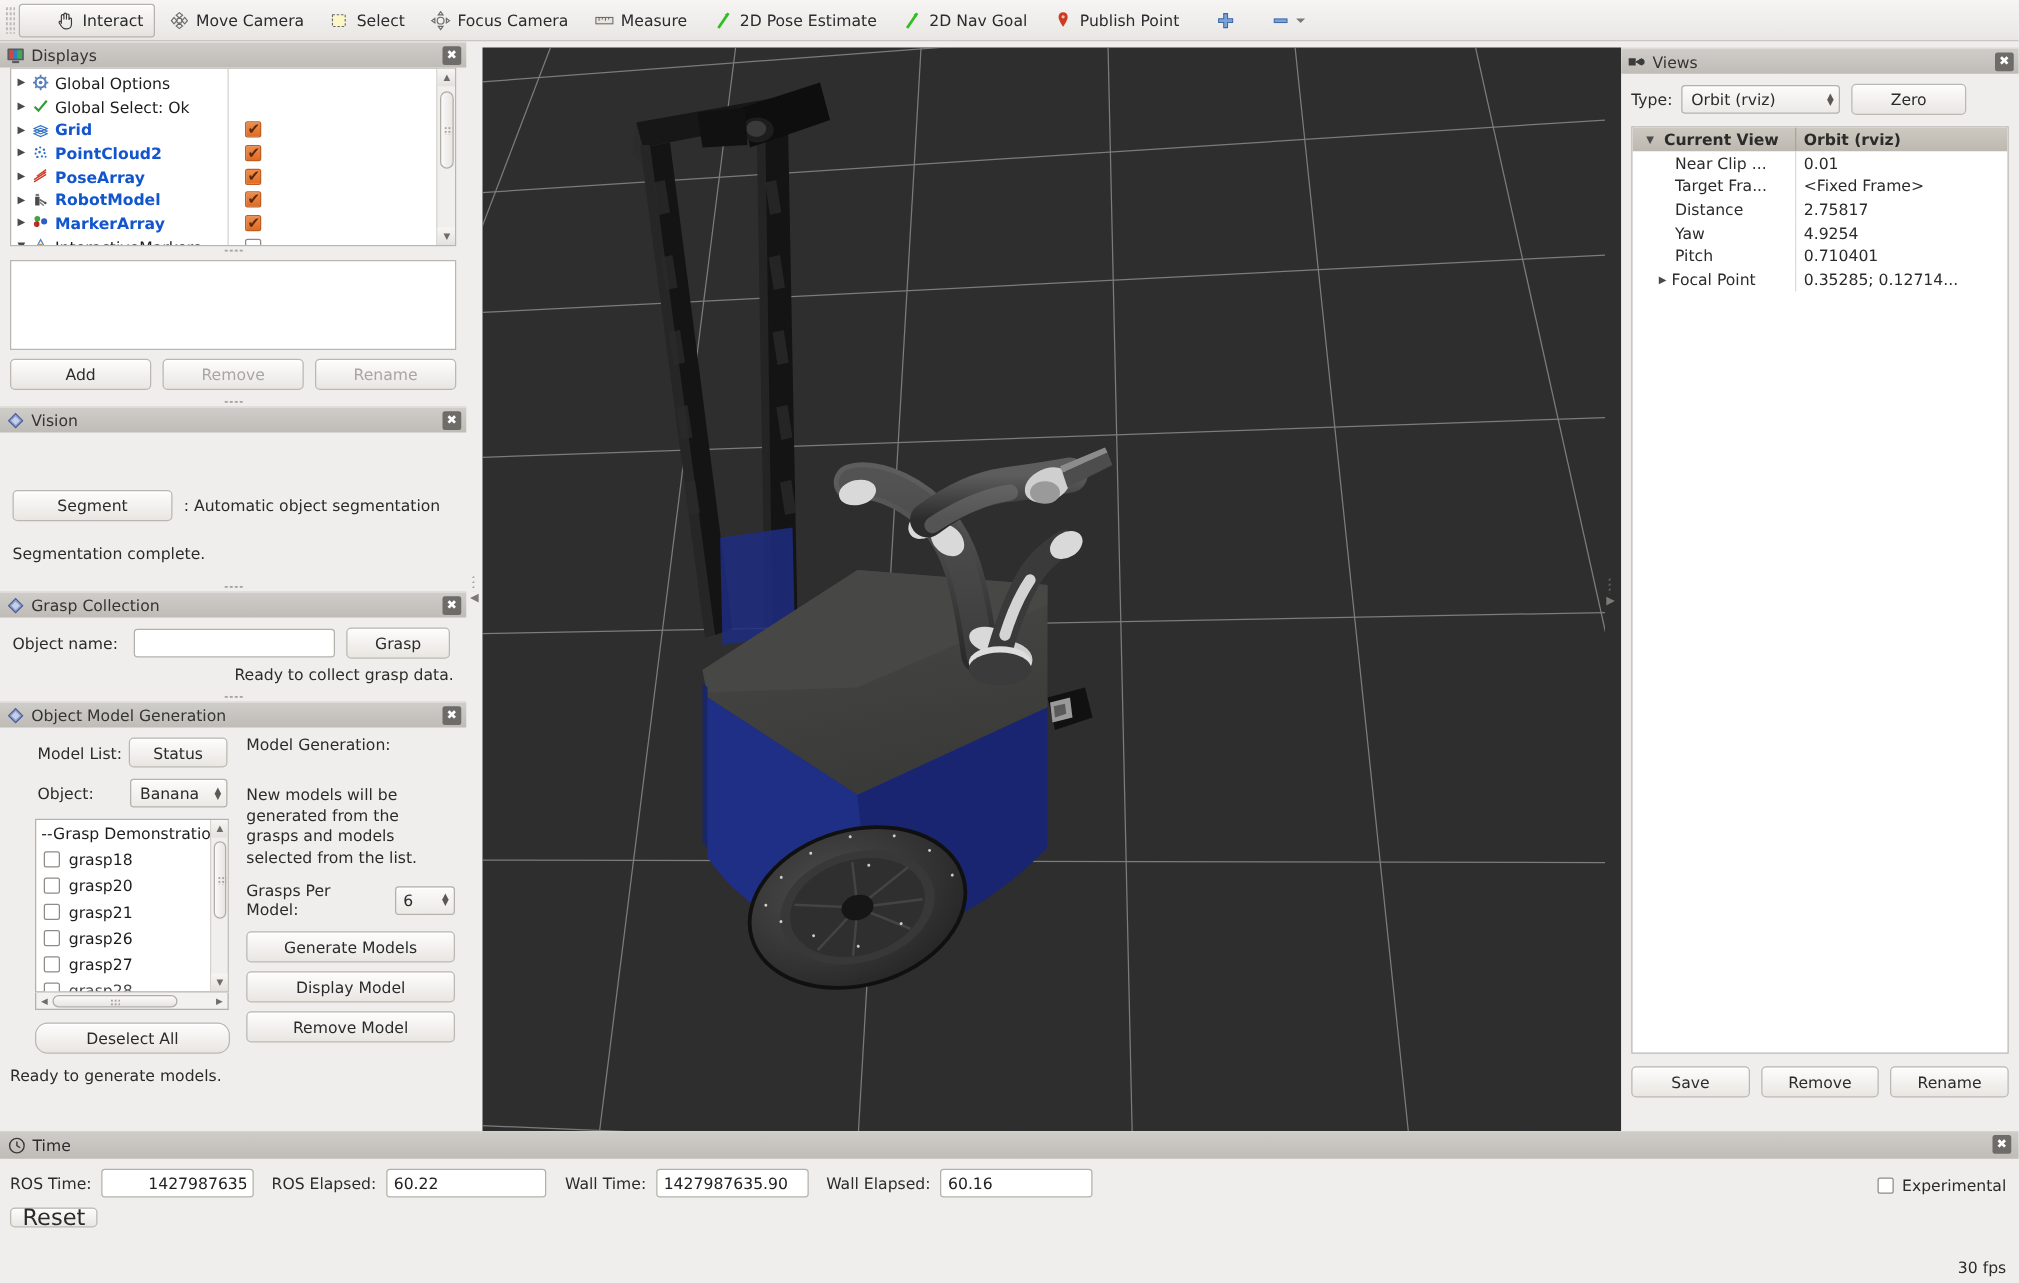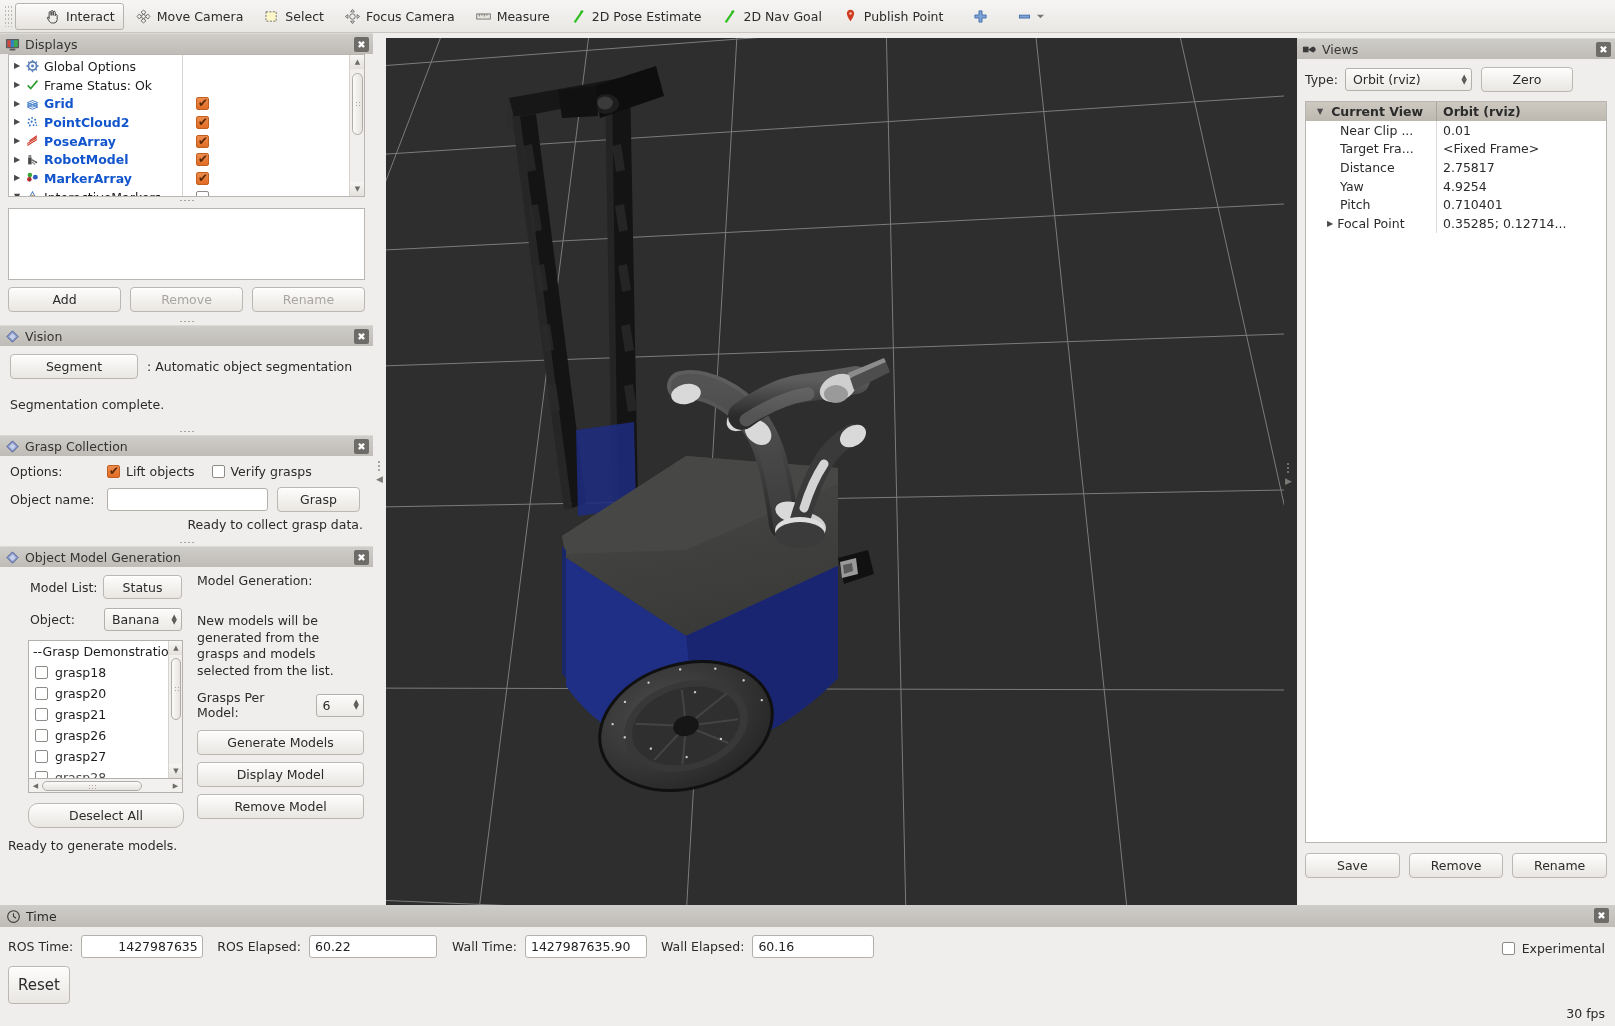--- a/index.html
+++ b/index.html
@@ -178,23 +178,23 @@
   .vt-tri { font-size: 8px; color:#4a4a4a; margin-right: 4px; }
 
   
   .time-dock { position: absolute; left: 0; top: 905px; width: 1615px; height: 121px;
       background: #efeeec; }
   .time-head { height: 22px; display:flex; align-items:center;
       background: linear-gradient(#cfcdc9,#bfbcb7); padding: 0 4px 0 6px; position: relative; }
   .time-row { display:flex; align-items:center; gap: 0; padding: 8px 0 0 8px; }
   .time-field { display:flex; align-items:center; }
   .time-field .lbl { margin-right: 8px; }
-  .reset-btn { margin: 8px 0 0 8px; height: 38px; padding: 0 9px; display:inline-flex;
+  .reset-btn { margin: 8px 0 0 8px; height: 16px; padding: 0 9px; display:inline-flex;
       align-items:center; border:1px solid #bbb8b3; border-radius:4px;
-      background: linear-gradient(#fdfdfc,#e9e6e2); font-size:15px;
+      background: linear-gradient(#fdfdfc,#e9e6e2); font-size:18px;
       box-shadow: inset 0 1px 0 #fff; }
   .fps { position: absolute; right: 10px; bottom: 5px; font-size: 12.5px; color:#2b2b2b; }
   .exp { position: absolute; right: 10px; top: 36px; display:flex; align-items:center; gap:7px; }
   .time-close { position:absolute; right: 6px; top: 3px; width:15px; height:15px;
       background:#6e6c69; color:#fff; font-size:10px; line-height:15px; text-align:center;
       font-weight:bold; border-radius:2px; }
 </style>
 </head>
 <body>
 
@@ -317,21 +317,21 @@
               </g>
           </svg>
           <span class="tree-label">Global Options</span>
         </div>
 
         <div class="tree-row">
           <span class="tri">▶</span>
           <svg class="tree-ico" viewBox="0 0 16 16">
             <path d="M2.5 8.4 6 12 13.6 3" fill="none" stroke="#2e9e33" stroke-width="2"></path>
           </svg>
-          <span class="tree-label">Frame Status: Ok</span>
+          <span class="tree-label">Global Select: Ok</span>
         </div>
 
         <div class="tree-row">
           <span class="tri">▶</span>
           <svg class="tree-ico" viewBox="0 0 16 16">
             <g fill="none" stroke="#2f6fc4" stroke-width="1">
               <path d="M2 6.6 8 4l6 2.6L8 9.2z"></path>
                 <path d="M2 9 8 6.4 14 9 8 11.6z"></path>
                 <path d="M2 11.4 8 8.8l6 2.6L8 14z"></path>
             </g>
@@ -457,52 +457,41 @@
 
     <div class="panel-title">
       <svg class="pt-ico" viewBox="0 0 16 16">
         <path d="M8 2 14 8 8 14 2 8z" fill="#8e9fd0" stroke="#4a5a90" stroke-width="1"></path>
         <path d="M8 4.4 11.6 8 8 11.6 4.4 8z" fill="#c6cfe8"></path>
       </svg>
       <span>Vision</span>
       <div class="panel-close">✖</div>
     </div>
 
-    <div class="row" style="padding-top:8px;">
+    <div class="row" style="padding-top:8px;margin-top:38px;">
       <div class="btn small" style="width:128px;">Segment</div>
       <span class="lbl" style="margin-left:9px;">: Automatic object segmentation</span>
     </div>
     <div class="row" style="padding-top:18px;">
       <span class="lbl">Segmentation complete.</span>
     </div>
 
     <div class="splitgrip" style="margin-top:16px;">
         <i></i>
       </div>
 
     <div class="panel-title">
       <svg class="pt-ico" viewBox="0 0 16 16">
         <path d="M8 2 14 8 8 14 2 8z" fill="#8e9fd0" stroke="#4a5a90" stroke-width="1"></path>
         <path d="M8 4.4 11.6 8 8 11.6 4.4 8z" fill="#c6cfe8"></path>
       </svg>
       <span>Grasp Collection</span>
       <div class="panel-close">✖</div>
     </div>
 
-    <div class="row" style="padding-top:8px;">
-      <span class="lbl" style="width:97px;">Options:</span>
-      <div class="cbl">
-        <span class="cbx on"></span>
-        <span class="lbl">Lift objects</span>
-      </div>
-      <div class="cbl" style="margin-left:17px;">
-        <span class="cbx"></span>
-        <span class="lbl">Verify grasps</span>
-      </div>
-    </div>
 
     <div class="row" style="padding-top:8px;">
       <span class="lbl" style="width:97px;">Object name:</span>
       <input class="txt" style="width: 161px;" value="">
       <div class="btn small" style="margin-left:9px;width:83px;">Grasp</div>
     </div>
 
     <div class="status-line">Ready to collect grasp data.</div>
 
     <div class="splitgrip" style="margin-top:7px;">

